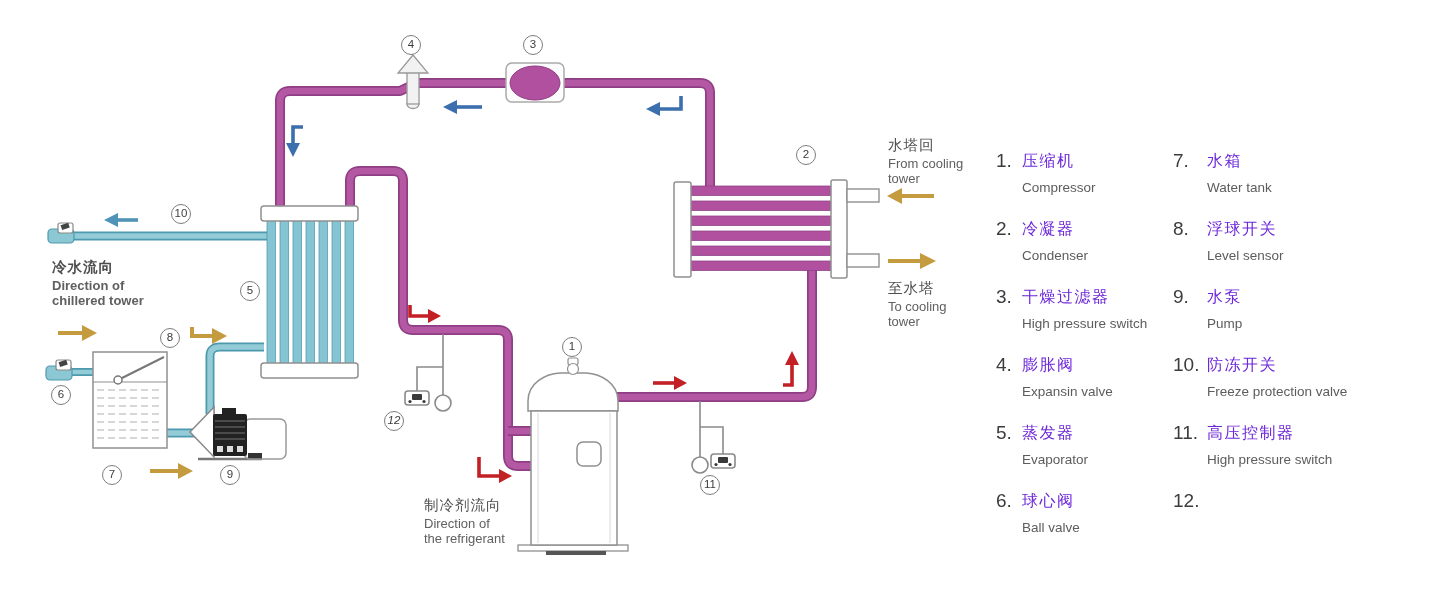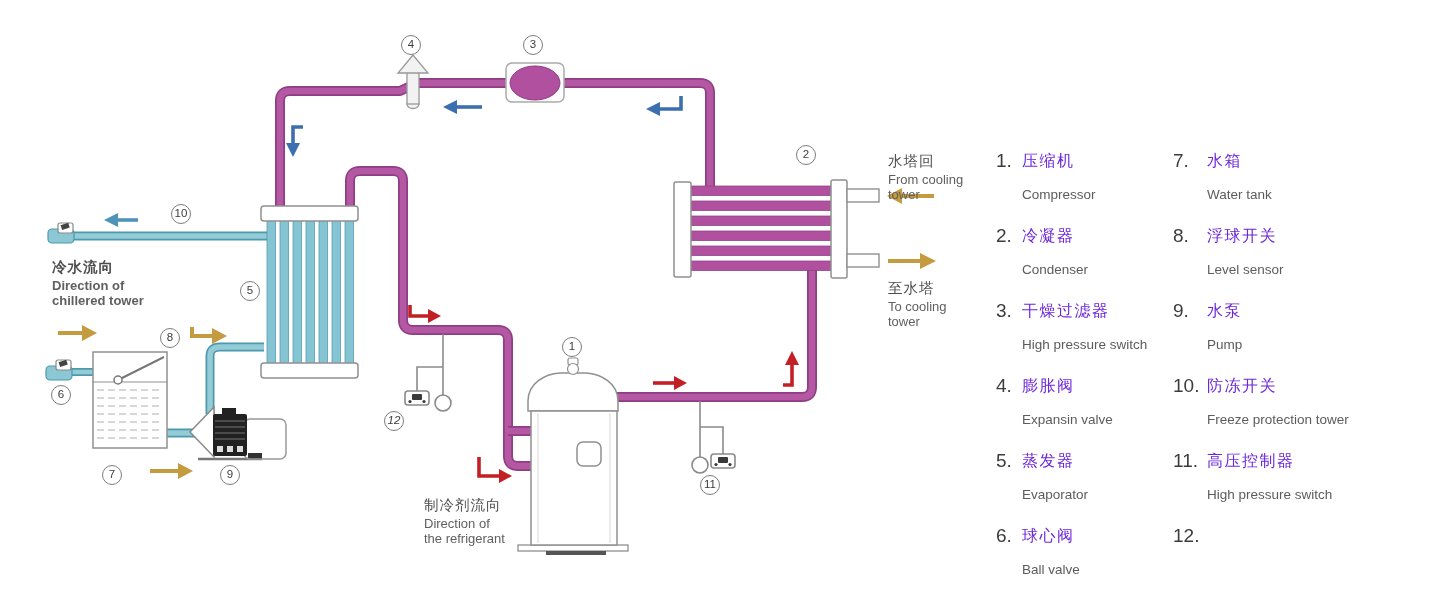--- a/index.html
+++ b/index.html
@@ -14,21 +14,21 @@
     border-radius:50%; background:#fff; color:#3c3c3c; font-size:11.5px;
     display:flex; align-items:center; justify-content:center; line-height:1;
   }
   .anno { position:absolute; color:#606060; font-size:13px; line-height:15.5px; }
   .anno .zh { font-size:14.5px; color:#4e4e4e; margin-bottom:2px; letter-spacing:1px; }
   .legend-col { position:absolute; display:flex; flex-direction:column; gap:22px; }
   .litem { display:flex; }
   .ln { font-size:19px; color:#3c3c3c; width:26px; flex:none; }
   .legend-col.c2 .ln { width:34px; }
   .lzh { font-size:16px; color:#6d28d9; letter-spacing:1.5px; line-height:22px; }
-  .len { font-size:13.5px; color:#5c5c5c; margin-top:14px; line-height:17px; }
+  .len { font-size:13.5px; color:#5c5c5c; margin-top:7px; line-height:17px; }
 </style>
 </head>
 <body>
 
 <div id="stage">
 
   <svg id="pipes" width="1440" height="595" viewBox="0 0 1440 595">
 
     <g fill="none" stroke-linejoin="round">
       <path d="M280,212 V101 Q280,91 290,91 H400 L417,83 H700 Q710,83 710,93 V188" stroke="#8f3e85" stroke-width="10"></path>
@@ -259,21 +259,21 @@
     <div>Direction of</div>
     <div>chillered tower</div>
   </div>
 
   <div class="anno" style="left:424px; top:498px;">
     <div class="zh">制冷剂流向</div>
     <div>Direction of</div>
     <div>the refrigerant</div>
   </div>
 
-  <div class="anno" style="left:888px; top:154px;">
+  <div class="anno" style="left:888px; top:138px;">
     <div class="zh">水塔回</div>
     <div>From cooling</div>
     <div>tower</div>
   </div>
 
   <div class="anno" style="left:888px; top:281px;">
     <div class="zh">至水塔</div>
     <div>To cooling</div>
     <div>tower</div>
   </div>
@@ -323,21 +323,21 @@
         <div class="len">Level sensor</div></span>
     </div>
     <div class="litem">
       <span class="ln">9.</span>
       <span><span class="lzh">水泵</span>
         <div class="len">Pump</div></span>
     </div>
     <div class="litem">
       <span class="ln">10.</span>
       <span><span class="lzh">防冻开关</span>
-        <div class="len">Freeze protection tower</div></span>
+        <div class="len">Freeze protection valve</div></span>
     </div>
     <div class="litem">
       <span class="ln">11.</span>
       <span><span class="lzh">高压控制器</span>
         <div class="len">High pressure switch</div></span>
     </div>
     <div class="litem">
       <span class="ln">12.</span>
     </div>
   </div>

